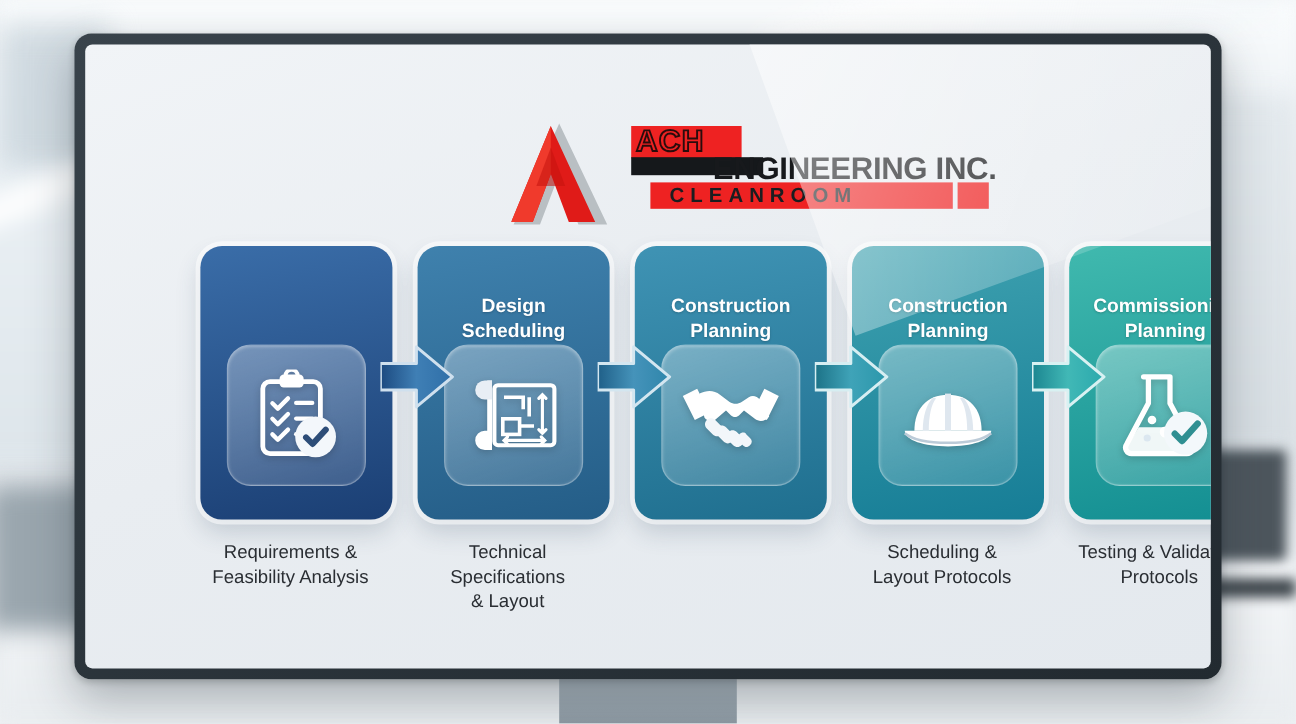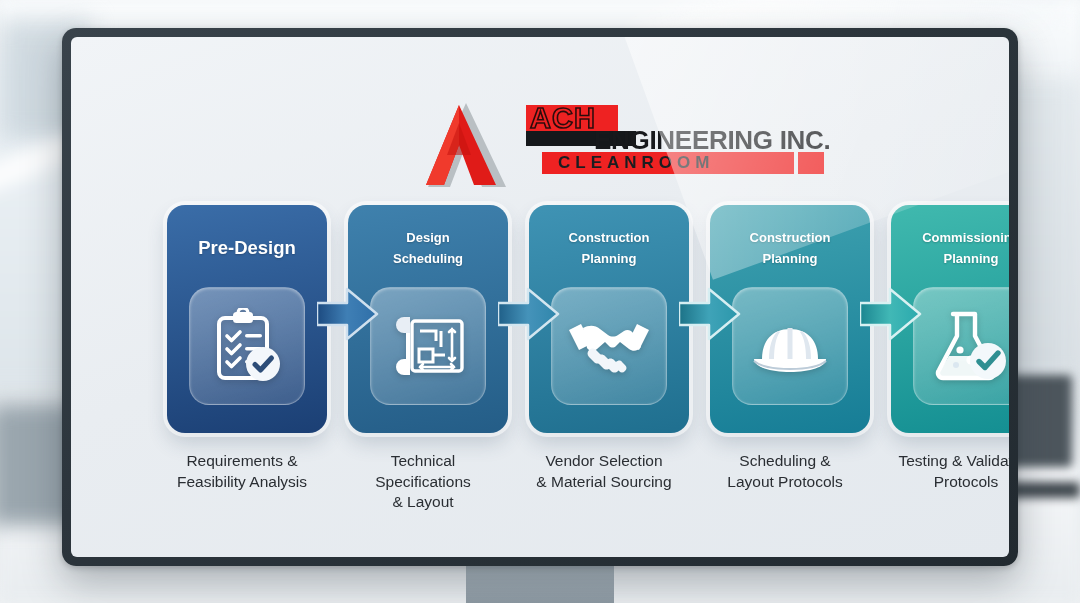--- a/index.html
+++ b/index.html
@@ -91,21 +91,21 @@
   
   .logo { position:absolute; left:355px; top:62px; width:400px; height:92px; }
   .logo-mark { position:absolute; left:0px; top:2px; width:82px; height:88px; }
   .logo-text { position:absolute; left:100px; top:6px; width:300px; height:80px; }
   .bar-ach {
     position:absolute; left:0px; top:0px; width:92px; height:27px;
     background:#ee2222;
   }
   .txt-ach {
     position:absolute; left:4px; top:0px;
-    font-size:29px; font-weight:bold; letter-spacing:1px;
+    font-size:25px; font-weight:bold; letter-spacing:1px;
     color:transparent; -webkit-text-stroke:1.6px #2a0c0c;
     font-family:"Liberation Sans", sans-serif; line-height:27px;
   }
   .bar-black {
     position:absolute; left:0px; top:26px; width:110px; height:15px;
     background:#15181b;
   }
   .txt-eng {
     position:absolute; left:68px; top:20px;
     font-size:26px; font-weight:bold; letter-spacing:-0.3px;
@@ -126,23 +126,23 @@
   }
 
   
   .flow { position:absolute; left:96px; top:168px; width:906px; height:235px; }
   .card {
     position:absolute; top:0; width:160px; height:228px;
     border-radius:18px;
     box-shadow:0 0 0 4px rgba(255,255,255,0.55), 0 10px 20px rgba(45,70,95,0.2);
   }
   .card-title {
-    position:absolute; left:6px; right:6px; top:22px;
+    position:absolute; left:6px; right:6px; top:40px;
     text-align:center; color:#ffffff;
-    font-size:13px; font-weight:bold; line-height:21px;
+    font-size:16px; font-weight:bold; line-height:21px;
     text-shadow:0 1px 2px rgba(0,0,0,0.22);
   }
   .card-title.one-line { top:32px; font-size:18.5px; }
   .tile {
     position:absolute; left:22px; top:82px; width:116px; height:118px;
     border-radius:20px;
     background:linear-gradient(160deg,rgba(255,255,255,0.34),rgba(255,255,255,0.14));
     border:1px solid rgba(255,255,255,0.30);
     box-shadow:inset 0 1px 3px rgba(255,255,255,0.35);
     display:flex; align-items:center; justify-content:center;
@@ -197,21 +197,20 @@
         <div class="txt-eng">ENGINEERING INC.</div>
         <div class="bar-clean"></div>
         <div class="clean-tail"></div>
         <div class="txt-clean">CLEANROOM</div>
       </div>
     </div>
 
     <div class="flow">
 
       <div class="card" id="c1" style="left: 0px; background: linear-gradient(170deg, rgb(58, 109, 168) 0%, rgb(27, 63, 116) 100%);">
-        <div class="card-title one-line">Pre-Design</div>
         <div class="tile">
           <svg width="74" height="76" viewBox="0 0 74 76">
             <rect x="9" y="10" width="48" height="60" rx="6" fill="none" stroke="#ffffff" stroke-width="4"></rect>
             <rect x="23" y="4" width="20" height="11" rx="3.5" fill="#ffffff"></rect>
             <circle cx="33" cy="5" r="5" fill="none" stroke="#ffffff" stroke-width="3.4"></circle>
             <path d="M17 28 l4.5 4.5 L30 24" fill="none" stroke="#ffffff" stroke-width="3.6" stroke-linecap="round" stroke-linejoin="round"></path>
             <rect x="35" y="26" width="17" height="3.6" rx="1.8" fill="#ffffff"></rect>
             <path d="M17 41 l4.5 4.5 L30 37" fill="none" stroke="#ffffff" stroke-width="3.6" stroke-linecap="round" stroke-linejoin="round"></path>
             <rect x="35" y="39" width="17" height="3.6" rx="1.8" fill="#ffffff"></rect>
             <path d="M17 54 l4.5 4.5 L30 50" fill="none" stroke="#ffffff" stroke-width="3.6" stroke-linecap="round" stroke-linejoin="round"></path>
@@ -347,24 +346,20 @@
 
     <div class="caption" id="p1" style="left: 76px;">
       <span>Requirements &amp;</span><br>
       <span>Feasibility Analysis</span>
     </div>
     <div class="caption" id="p2" style="left: 257px;">
       <span>Technical</span><br>
       <span>Specifications</span><br>
       <span>&amp; Layout</span>
     </div>
-    <div class="caption" id="p3" style="left: 438px;">
-      <span>Vendor Selection</span><br>
-      <span>&amp; Material Sourcing</span>
-    </div>
     <div class="caption" id="p4" style="left: 619px;">
       <span>Scheduling &amp;</span><br>
       <span>Layout Protocols</span>
     </div>
     <div class="caption" id="p5" style="left: 800px;">
       <span>Testing &amp; Validation</span><br>
       <span>Protocols</span>
     </div>
 
     <div class="screen-glare"></div>

